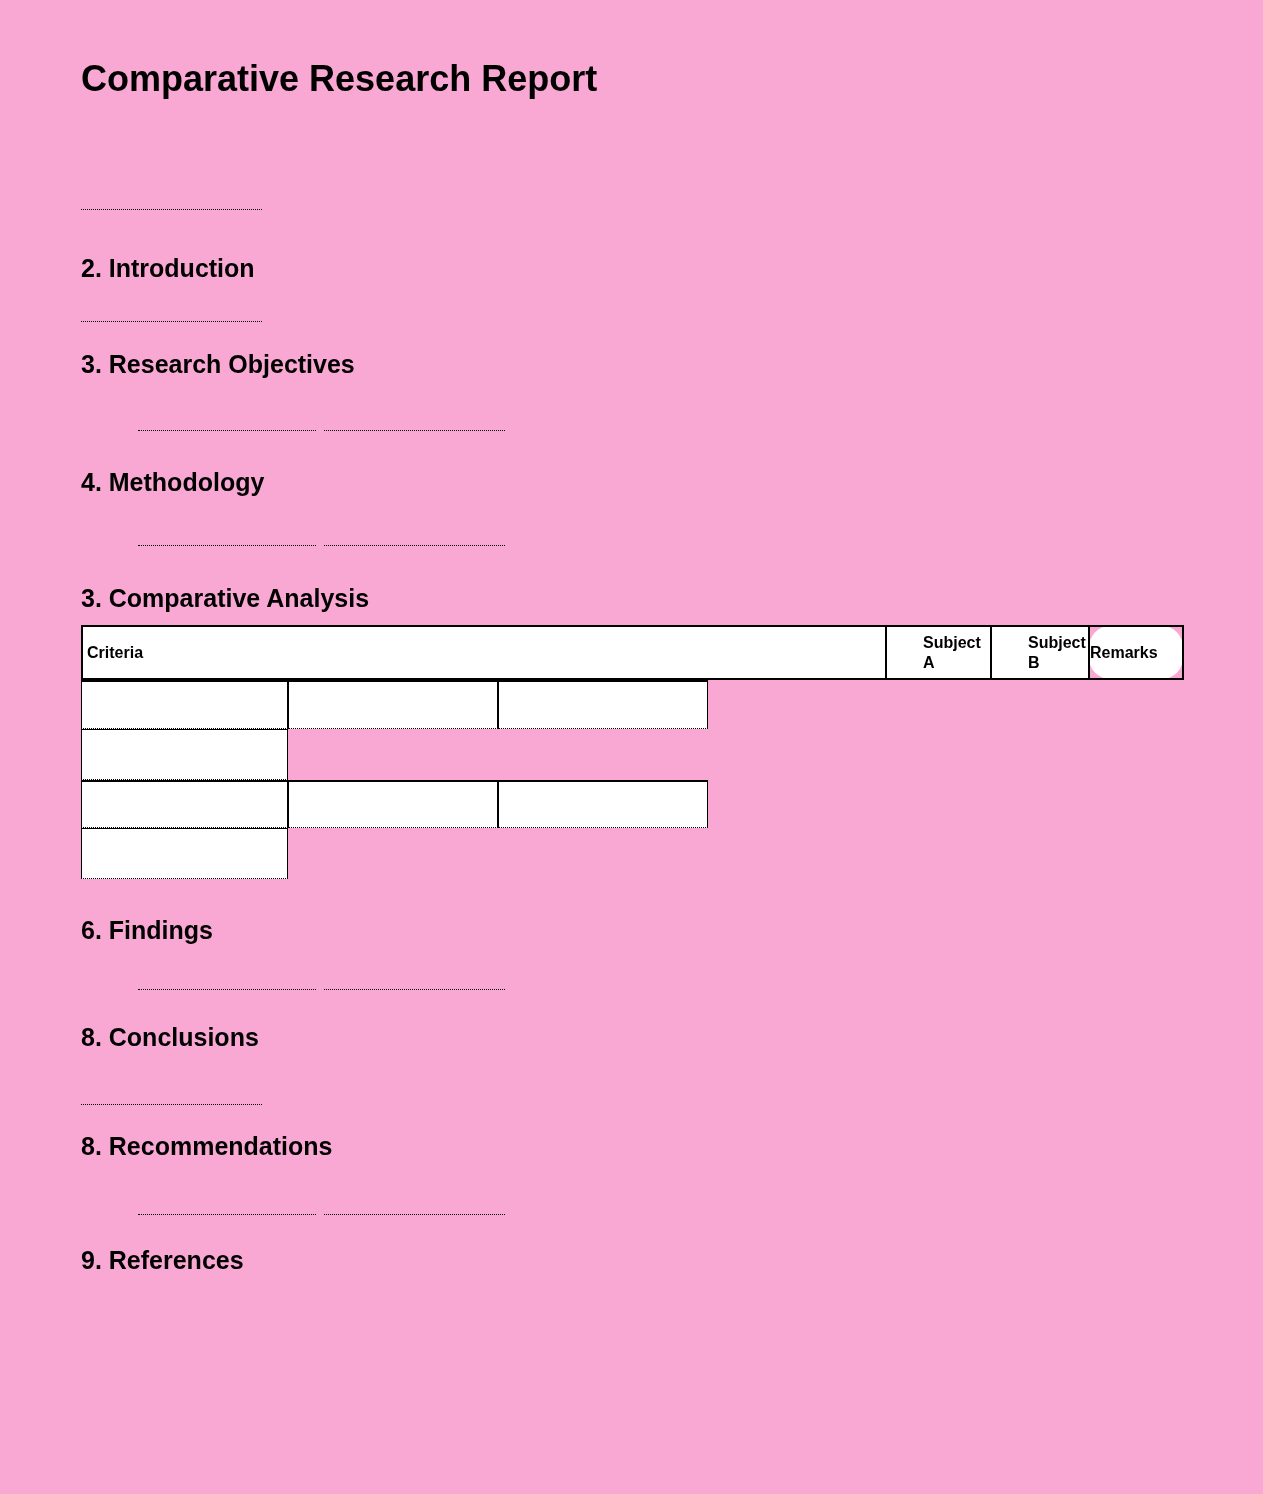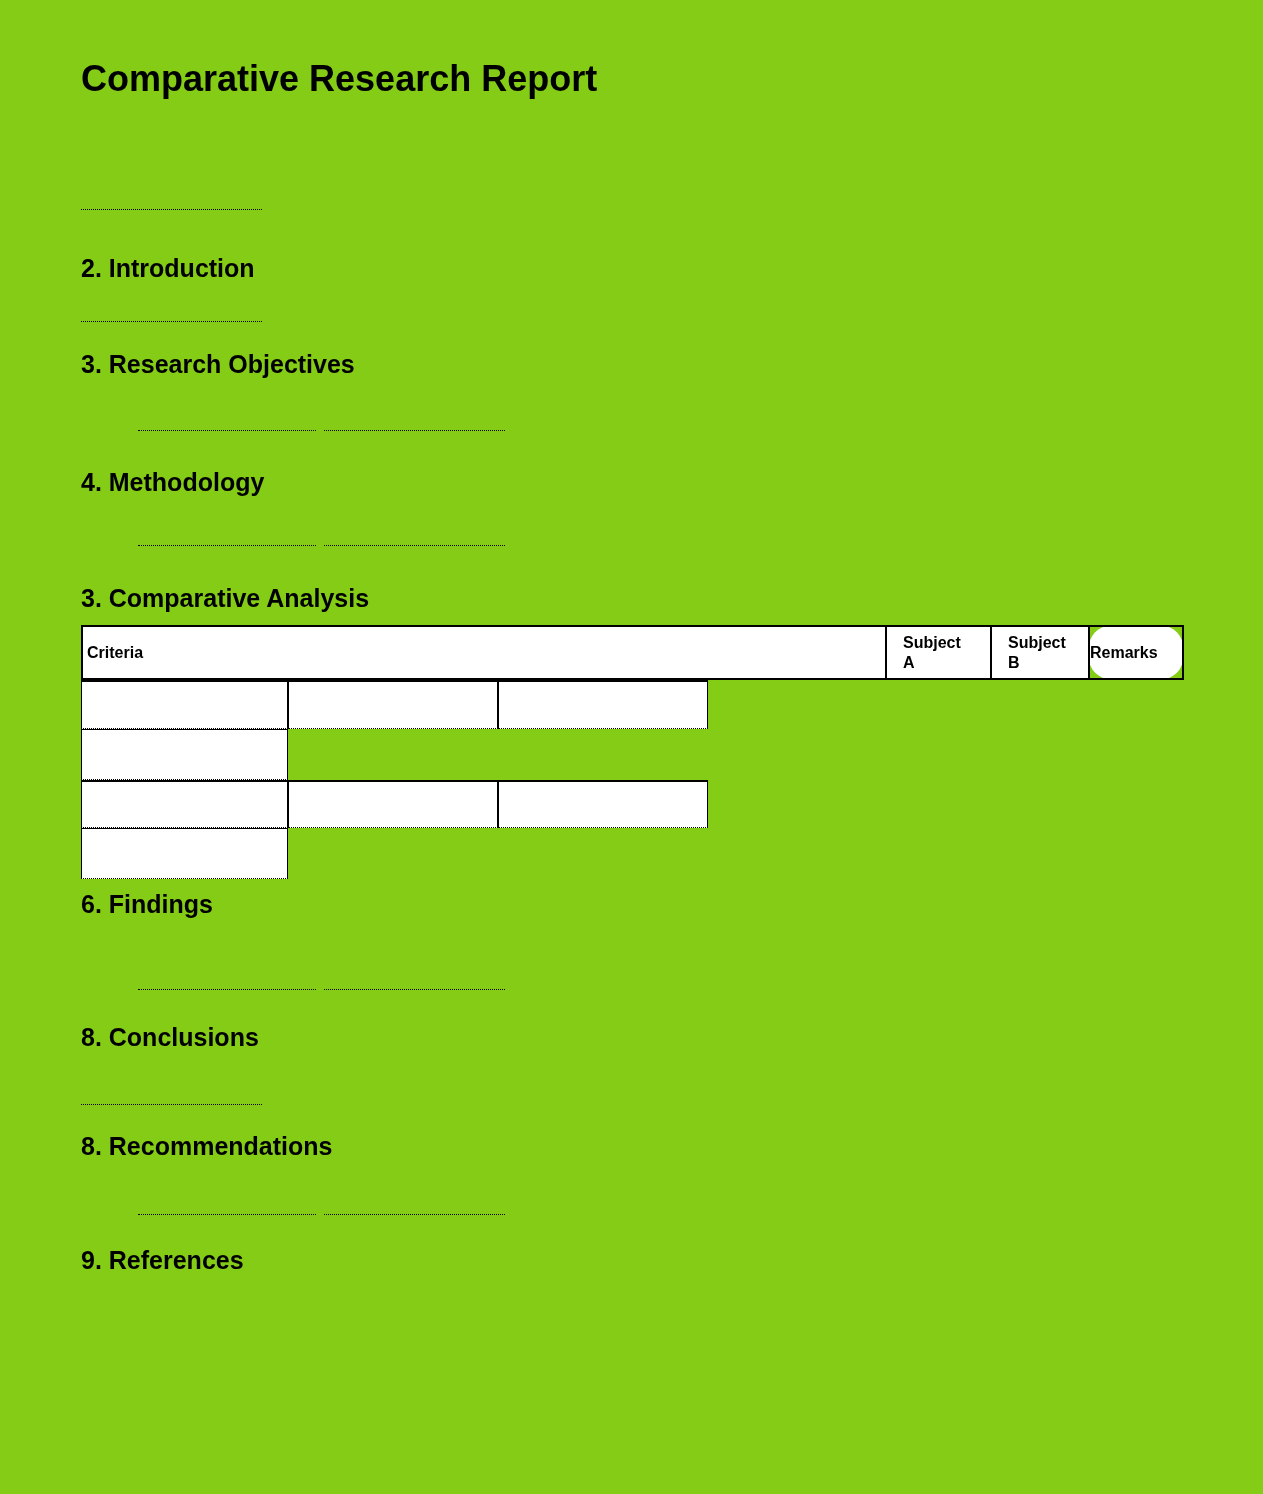--- a/index.html
+++ b/index.html
@@ -2,21 +2,21 @@
 <html><head>
 <meta charset="utf-8">
 <style>
   * { margin:0; padding:0; box-sizing:border-box; }
   html,body { background:#ffffff; }
   body { font-family:"Liberation Sans", sans-serif; color:#000000; }
   .page {
     position:relative;
     width:1263px;
     height:1494px;
-    background:#84cc16;
+    background:#f9a8d4;
     overflow:hidden;
   }
   .doc-title {
     position:absolute;
     left:81px; top:58px;
     font-size:36px;
     line-height:42px;
     font-weight:bold;
     white-space:nowrap;
   }
@@ -64,20 +64,21 @@
     vertical-align:middle;
     background:#ffffff;
     overflow:hidden;
   }
   .cmp-table td.col-criteria { padding-left:4px; }
   .cmp-table td.col-subject  { padding-left:16px; }
   .cmp-table td.col-remarks  { text-align:left;border-radius:21px; }
   .wrapcell {
     display:inline-block;
     max-width:62px; 
+    margin-left:20px;
   }
   
   .cellbox {
     position:absolute;
     background:#ffffff;
     border-top:2px solid #000000;
     border-left:1.5px solid #000000;
     border-right:1.5px solid #000000;
     border-bottom:1px dotted #000000;
   }
@@ -139,21 +140,21 @@
   <div class="cellbox" style="left:498px; top:680px; width:210px; height:49px"></div>
 
   <div class="cellbox thin-top" style="left:81px; top:729px; width:207px; height:51px"></div>
 
   <div class="cellbox" style="left:81px;  top:780px; width:207px; height:48px"></div>
   <div class="cellbox" style="left:288px; top:780px; width:210px; height:48px"></div>
   <div class="cellbox" style="left:498px; top:780px; width:210px; height:48px"></div>
 
   <div class="cellbox thin-top" style="left:81px; top:828px; width:207px; height:51px"></div>
 
-  <div class="sec-heading" style="top:890px">6. Findings</div>
+  <div class="sec-heading" style="top:916px">6. Findings</div>
   <div class="blank-pair" style="top:989px">
     <div class="seg s1"></div>
     <div class="seg s2"></div>
   </div>
 
   <div class="sec-heading" style="top:1023px">8. Conclusions</div>
   <div class="blank" style="left:81px; top:1104px; width:181px"></div>
 
   <div class="sec-heading" style="top:1132px">8. Recommendations</div>
   <div class="blank-pair" style="top:1214px">

